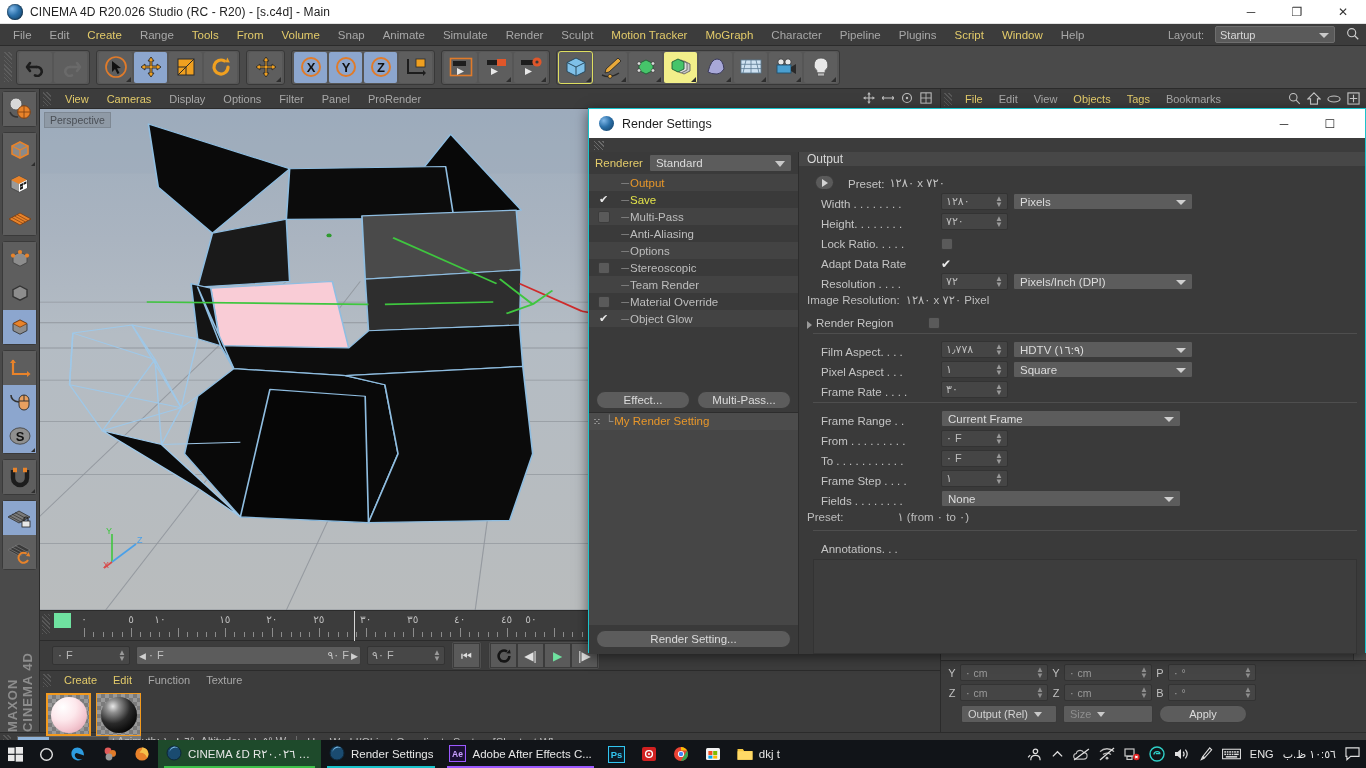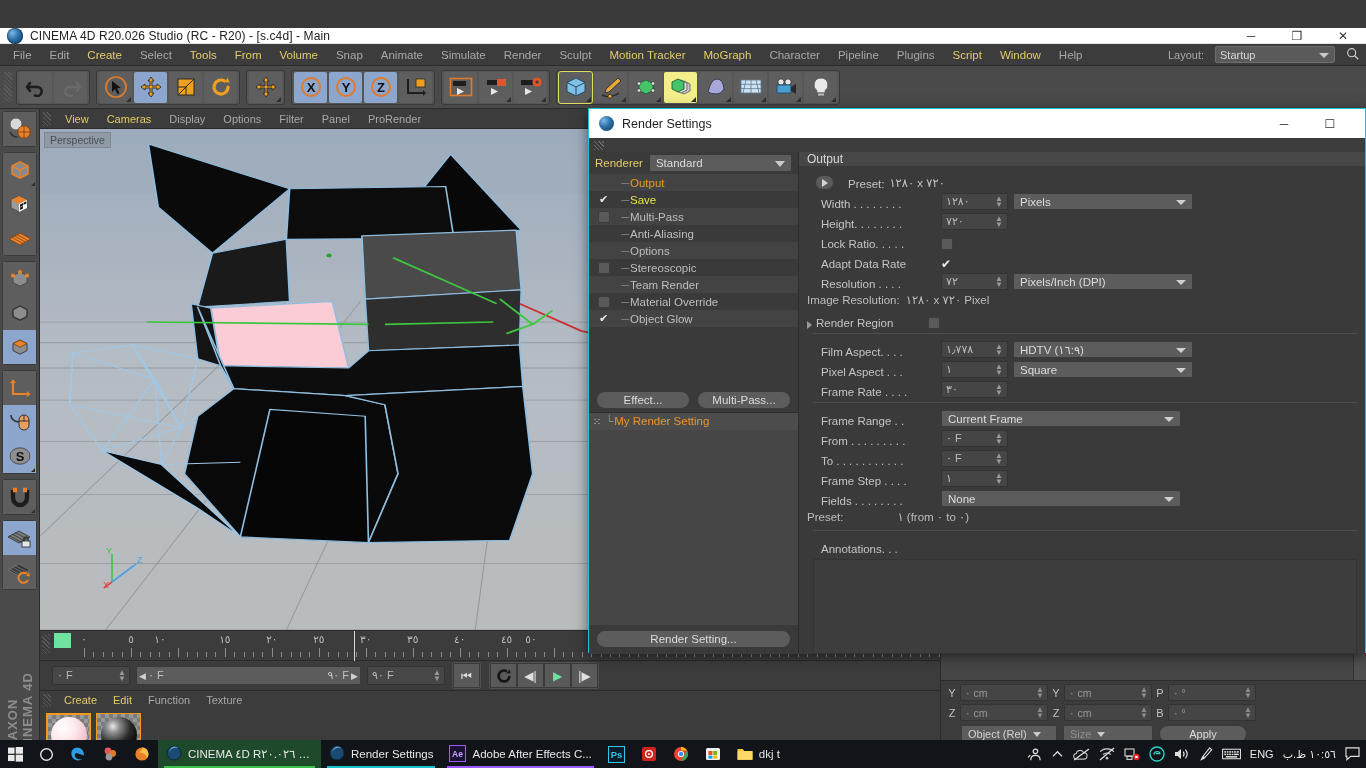--- a/index.html
+++ b/index.html
@@ -2,22 +2,22 @@
 <html><head>
 <meta charset="utf-8">
 <title>CINEMA 4D R20 - Render Settings</title>
 <style>
   * { margin:0; padding:0; box-sizing:border-box; }
   html,body { width:1366px; height:768px; overflow:hidden; background:#3a3a3a;
     font-family:"Liberation Sans","DejaVu Sans",sans-serif; font-size:11px; color:#c8c8c8;
     -webkit-font-smoothing:antialiased; }
 
   
-  #win-titlebar { height:16px; background:#ffffff; display:flex; align-items:center;
-    border-bottom:1px solid #e2e2e2;margin-top:28px; }
+  #win-titlebar { height:24px; background:#ffffff; display:flex; align-items:center;
+    border-bottom:1px solid #e2e2e2; }
   #win-titlebar .c4d-logo { width:16px; height:16px; margin:0 7px 0 7px; border-radius:50%;
     background:radial-gradient(circle at 32% 30%, #7fb7e8 0%, #2a6fa8 45%, #123a5c 100%);
     box-shadow:inset 0 0 2px #000; flex:none; }
   #win-titlebar .title { color:#222; font-size:12px; letter-spacing:.1px; }
   #win-titlebar .spacer { flex:1; }
   .wbtn { width:46px; height:24px; display:flex; align-items:center; justify-content:center;
     color:#333; font-size:12px; }
 
   
   #menubar { height:22px; background:#3c3c3c; display:flex; align-items:center;
@@ -256,21 +256,21 @@
   <div class="wbtn">─</div>
   <div class="wbtn">❐</div>
   <div class="wbtn close">✕</div>
 </div>
 
 <div id="menubar">
   <div id="menubar-items" style="display:flex;align-items:center">
       <div class="mi">File</div>
       <div class="mi">Edit</div>
       <div class="mi hl">Create</div>
-      <div class="mi">Select</div>
+      <div class="mi">Range</div>
       <div class="mi hl">Tools</div>
       <div class="mi hl">From</div>
       <div class="mi hl">Volume</div>
       <div class="mi">Snap</div>
       <div class="mi">Animate</div>
       <div class="mi">Simulate</div>
       <div class="mi">Render</div>
       <div class="mi">Sculpt</div>
       <div class="mi hl">Motion Tracker</div>
       <div class="mi hl">MoGraph</div>
@@ -1014,21 +1014,21 @@
             </div>
             <span class="coordlbl">B</span>
             <div class="coordfield">
               <span>٠ °</span>
               <span class="spin">▲<br>▼</span>
             </div>
           </div>
         </div>
       <div class="coordrow" style="margin-top:4px; gap:6px; padding-left:14px;">
         <div class="csel" style="width:96px">
-          <span>Object (Rel)</span>
+          <span>Output (Rel)</span>
           <span class="caret"></span>
         </div>
         <div class="csel" style="width:90px; color:#8e8e8e">
           <span>Size</span>
           <span class="caret"></span>
         </div>
         <div class="cbtn" style="width:88px">Apply</div>
       </div>
     </div>
   </div>

